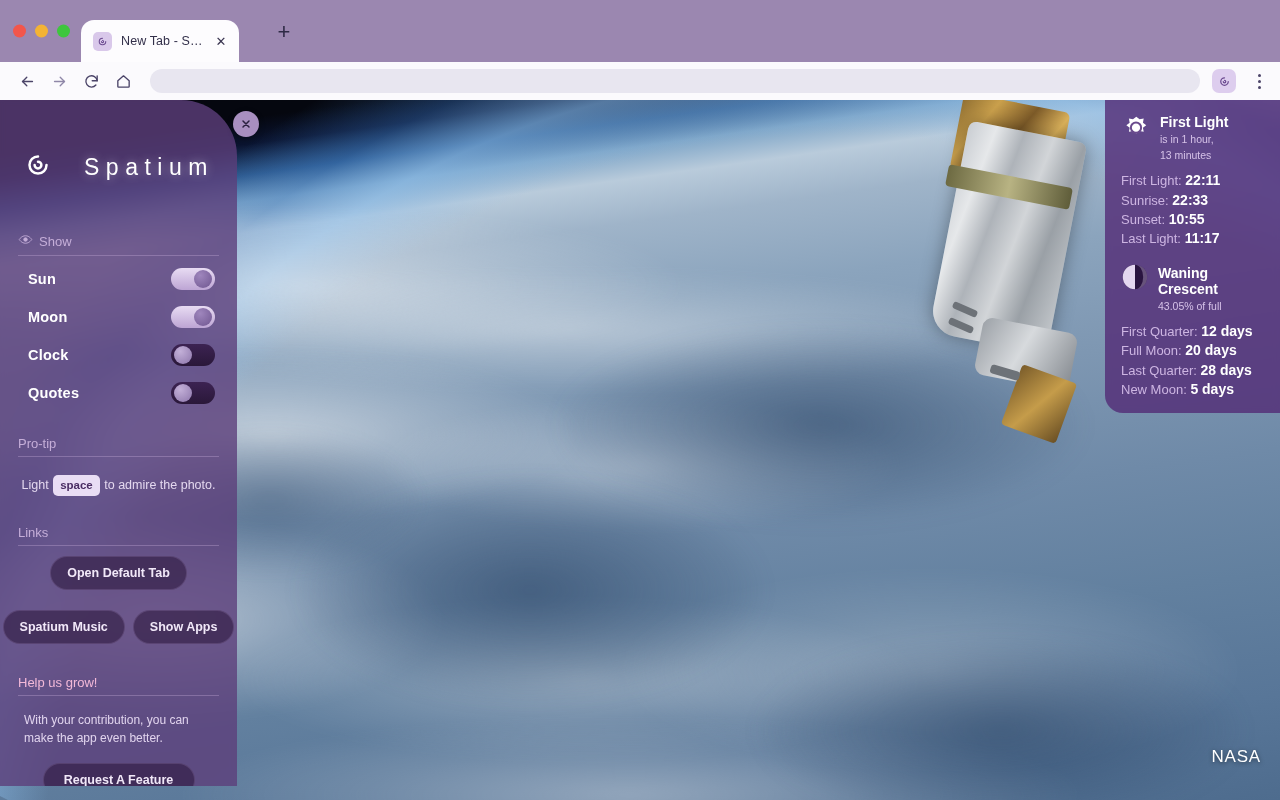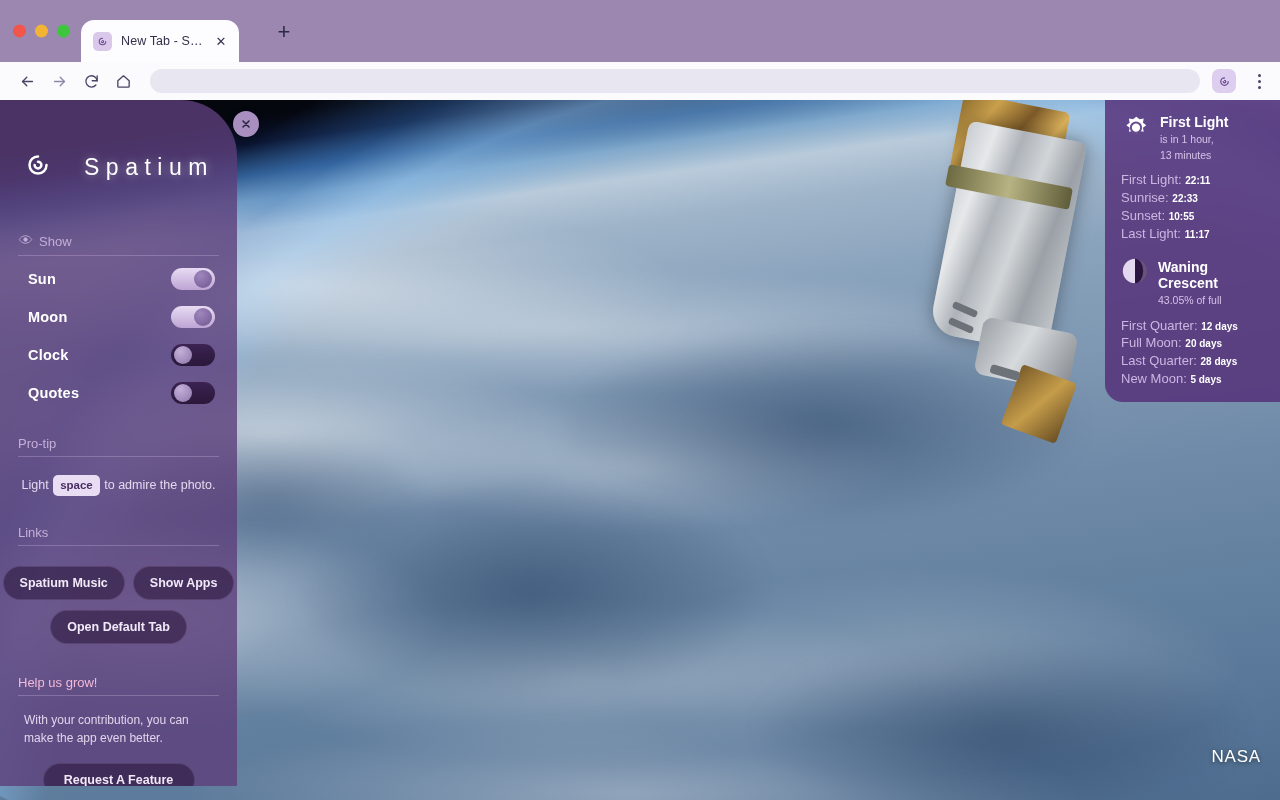--- a/index.html
+++ b/index.html
@@ -241,21 +241,21 @@
     backdrop-filter: blur(3px);
   }
   .info-head { display: flex; align-items: flex-start; gap: 9px; }
   .info-head-txt { padding-top: 2px; }
   .info-title { color: #ffffff; font-size: 14px; font-weight: 700; line-height: 1.15; }
   .info-sub { color: #d6c2e8; font-size: 10.5px; line-height: 1.35; margin-top: 2px; }
   .info-list { margin-top: 9px; }
   .info-line {
     font-size: 13px; line-height: 1.38; color: #cdb5e2; white-space: nowrap;
   }
-  .info-line b { color: #ffffff; font-weight: 700; font-size: 10px; }
+  .info-line b { color: #ffffff; font-weight: 700; font-size: 14px; }
   .moon-block { margin-top: 14px; }
 
   .sun-badge { width: 30px; height: 30px; flex: 0 0 auto; }
   .moon-badge { width: 28px; height: 28px; flex: 0 0 auto; }
 
   .nasa-credit {
     position: absolute; right: 19px; bottom: 33px;
     color: #ffffff; font-size: 17px; letter-spacing: .8px;
     text-shadow: 0 1px 4px rgba(0,0,0,.5);
   }
@@ -409,26 +409,26 @@
         </div>
         <div class="protip-text">
           <span>Light</span>
           <span class="kbd">space</span>
           <span>to admire the photo.</span>
         </div>
 
         <div class="section-head sec-links">
           <span class="section-head-text">Links</span>
         </div>
+        <div class="btn-row links-row2">
+          <span class="pill">Open Default Tab</span>
+        </div>
         <div class="btn-row links-row1">
           <span class="pill">Spatium Music</span>
           <span class="pill">Show Apps</span>
-        </div>
-        <div class="btn-row links-row2">
-          <span class="pill">Open Default Tab</span>
         </div>
 
         <div class="section-head sec-help">
           <span class="section-head-text">Help us grow!</span>
         </div>
         <div class="help-text">With your contribution, you can make the app even better.</div>
         <div class="help-btns">
           <span class="pill">Request A Feature</span>
 
         </div>

